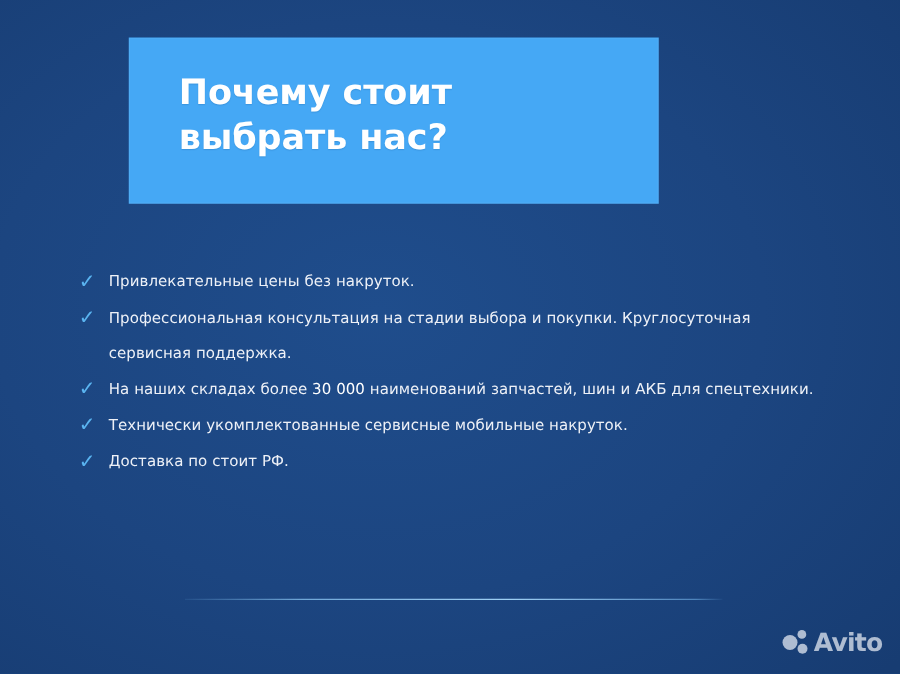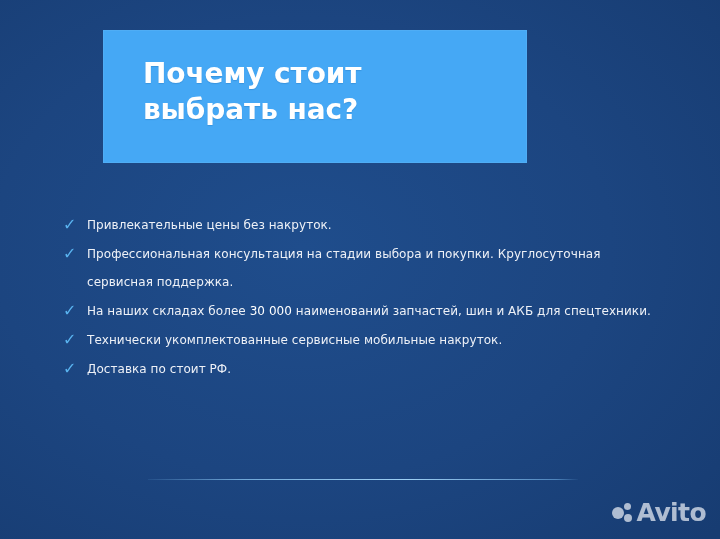--- a/index.html
+++ b/index.html
@@ -113,21 +113,21 @@
     position: absolute;
     display: block;
     border-radius: 50%;
     background: #e9eef6;
   }
   #avito-dots i.big   { left: 0px;  top: 5px;  width: 12px; height: 12px; }
   #avito-dots i.small1{ left: 12px; top: 1px;  width: 7px;  height: 7px;  }
   #avito-dots i.small2{ left: 12px; top: 12px; width: 8px;  height: 8px;  }
   #avito-word {
     color: #e9eef6;
-    font-size: 25px;
+    font-size: 20px;
     font-weight: bold;
     letter-spacing: -0.6px;
     line-height: 1;
   }
 </style>
 </head>
 <body>
 
 <div id="slide">
 

